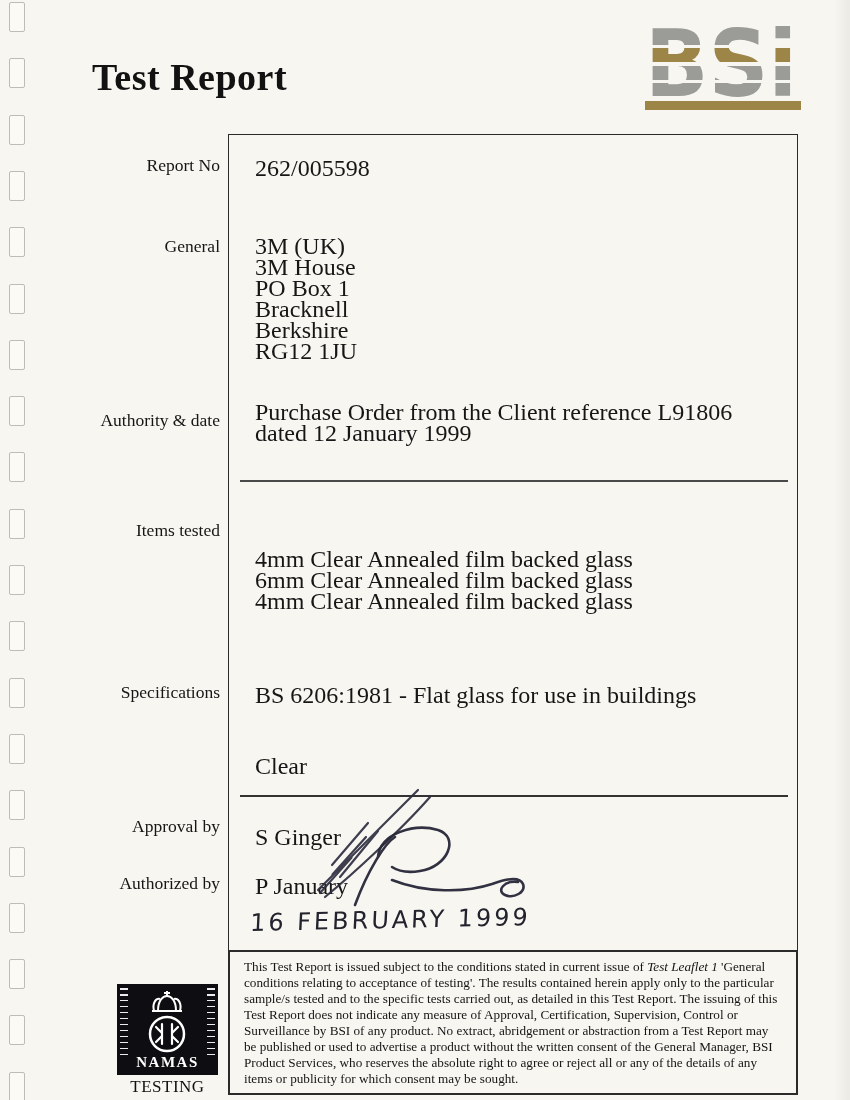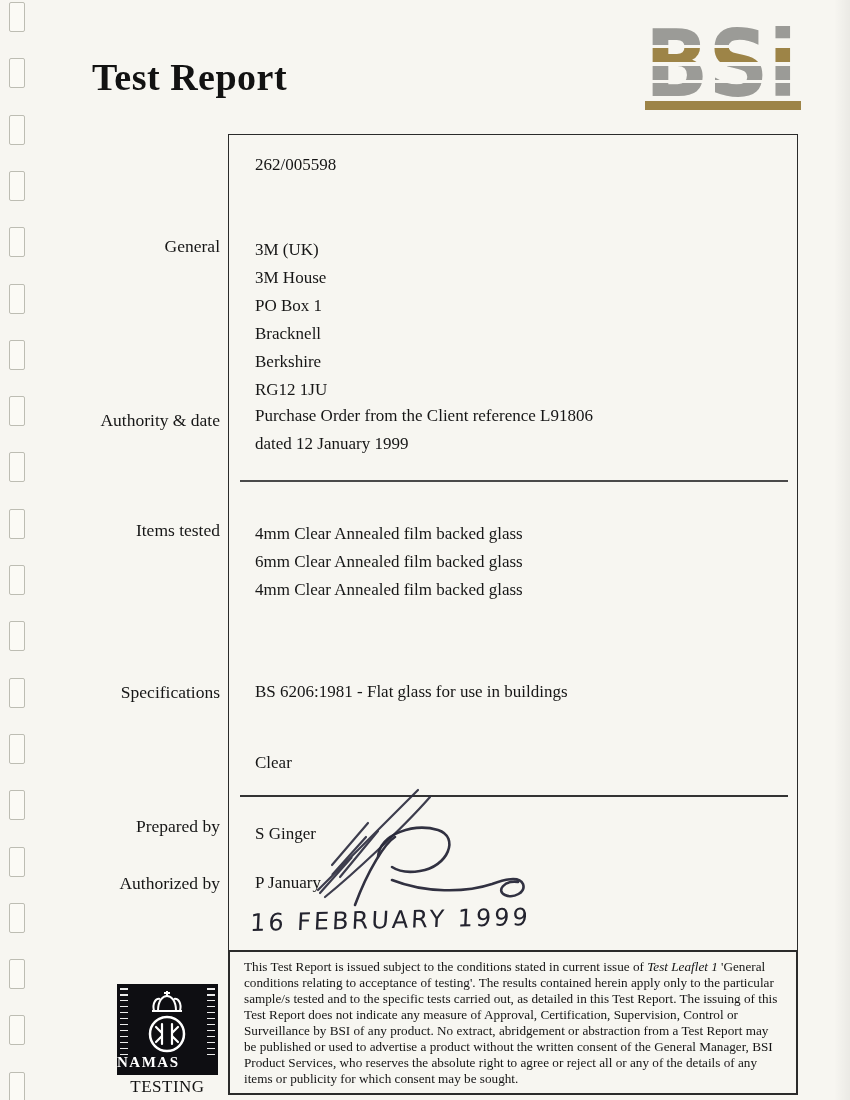--- a/index.html
+++ b/index.html
@@ -15,40 +15,40 @@
   .bsi-logo{position:absolute;left:645px;top:26px;}
 
   
   .main-box{position:absolute;left:228px;top:134px;width:570px;height:961px;
             border:1.6px solid #2b2b2b;box-sizing:border-box;background:transparent;}
   .hline{position:absolute;left:240px;width:548px;background:#4a4a4a;height:1.5px;}
   .hline.dark{background:#333;height:2px;}
 
   
   .flabel{position:absolute;left:0;width:220px;text-align:right;font-size:17.5px;color:#161616;}
-  .fvalue{position:absolute;left:255px;font-size:17px;color:#161616;}
-  .pre-line{white-space:pre-line;line-height:28px;}
+  .fvalue{position:absolute;left:255px;font-size:24px;color:#161616;}
+  .pre-line{white-space:pre-line;line-height:21px;}
 
   
   .hand-date{position:absolute;left:250px;top:906px;font-family:"DejaVu Sans",sans-serif;
              font-size:24px;letter-spacing:3px;color:#23232e;transform:rotate(-1.2deg) skewX(-4deg);}
   .sig-svg{position:absolute;left:280px;top:785px;}
 
   
   .cond-box{position:absolute;left:228px;top:950px;width:570px;height:145px;border:2px solid #2b2b2b;
             box-sizing:border-box;padding:7px 12px 4px 14px;font-size:13.2px;line-height:16px;
             color:#141414;overflow:hidden;}
   .cond-box .it{font-style:italic;}
 
   
   .namas-box{position:absolute;left:117px;top:984px;width:101px;height:91px;background:#0e0e12;}
   .namas-ticks{position:absolute;top:4px;width:8px;height:68px;
       background:repeating-linear-gradient(to bottom,rgba(255,255,255,.92) 0 1.5px,transparent 1.5px 6px);}
   .namas-ticks.left{left:3px;} .namas-ticks.right{right:3px;}
-  .namas-word{position:absolute;left:0;right:0;bottom:4px;color:#fff;
+  .namas-word{position:absolute;left:0;right:0;bottom:4px;text-align:center;color:#fff;
       font-weight:bold;font-size:15px;letter-spacing:1.5px;font-family:"Liberation Serif",serif;}
   .namas-caption{position:absolute;left:117px;top:1077px;width:101px;text-align:center;
       font-size:17px;letter-spacing:.5px;color:#111;}
 
   .right-edge{position:absolute;right:0;top:0;width:16px;height:1100px;
       background:linear-gradient(to right,rgba(0,0,0,0) 0,rgba(0,0,0,.05) 100%);}
 </style>
 </head>
 <body>
 
@@ -99,45 +99,46 @@
       </linearGradient>
     </defs>
     <text x="0" y="70" font-family="DejaVu Sans, sans-serif" font-weight="bold" font-size="92" textLength="152" lengthAdjust="spacingAndGlyphs" fill="url(#bsiStripes)">BSi</text>
     <rect x="0" y="75" width="156" height="9" fill="#9d8447"></rect>
   </svg>
 
   <div class="main-box"></div>
   <div class="hline" style="top:480px"></div>
   <div class="hline dark" style="top:795px"></div>
 
+  <div class="flabel" style="top:155px">Report No</div>
   <div class="fvalue" style="top:155px">262/005598</div>
 
   <div class="flabel" style="top:236px">General</div>
   <div class="fvalue pre-line" style="top:236px">3M (UK)
 3M House
 PO Box 1
 Bracknell
 Berkshire
 RG12  1JU</div>
 
   <div class="flabel" style="top:410px">Authority &amp; date</div>
   <div class="fvalue pre-line" style="top:402px">Purchase Order from the Client reference L91806
 dated 12 January 1999</div>
 
   <div class="flabel" style="top:520px">Items tested</div>
-  <div class="fvalue pre-line" style="top:520px">4mm Clear Annealed film backed glass
+  <div class="fvalue pre-line" style="top:549px">4mm Clear Annealed film backed glass
 6mm Clear Annealed film backed glass
 4mm Clear Annealed film backed glass</div>
 
   <div class="flabel" style="top:682px">Specifications</div>
   <div class="fvalue" style="top:682px">BS 6206:1981 - Flat glass for use in buildings</div>
 
   <div class="fvalue" style="top:753px">Clear</div>
 
-  <div class="flabel" style="top:816px">Prepared by</div>
+  <div class="flabel" style="top:816px">Approval by</div>
   <div class="fvalue" style="top:824px">S Ginger</div>
 
   <div class="flabel" style="top:873px">Authorized by</div>
   <div class="fvalue" style="top:873px">P January</div>
 
   <svg class="sig-svg" width="260" height="125" viewBox="0 0 260 125">
     <g stroke="#2e2e40" stroke-width="2.2" fill="none" stroke-linecap="round" opacity="0.92">
       <path d="M150,12 C122,44 72,90 45,112"></path>
       <path d="M138,5 L38,105"></path>
       <path d="M52,80 L88,38"></path>

